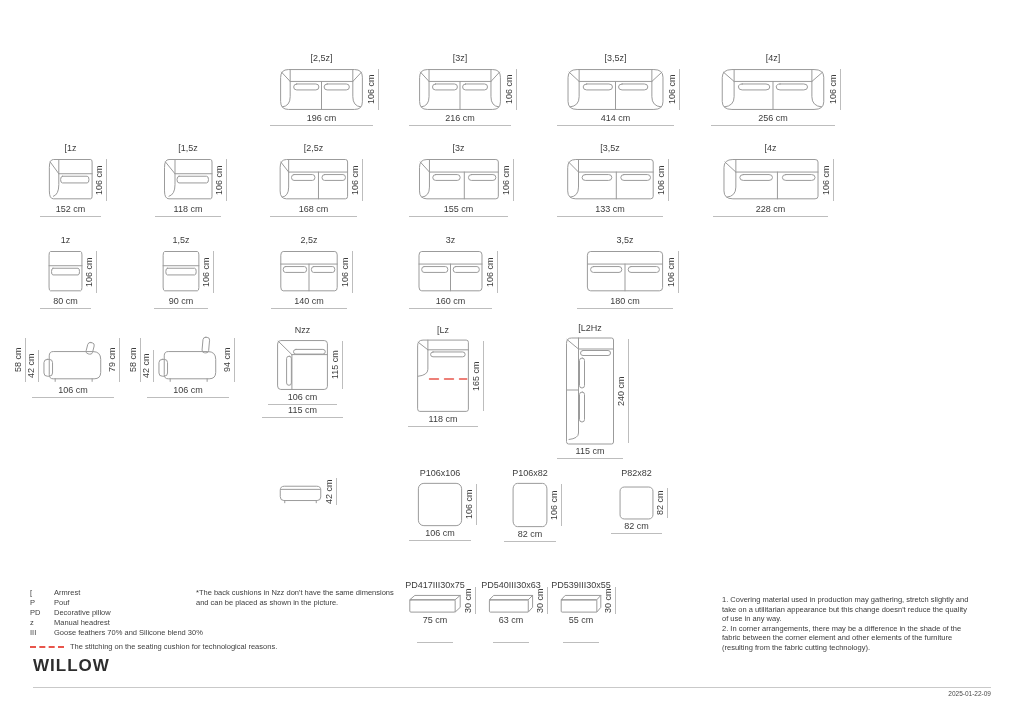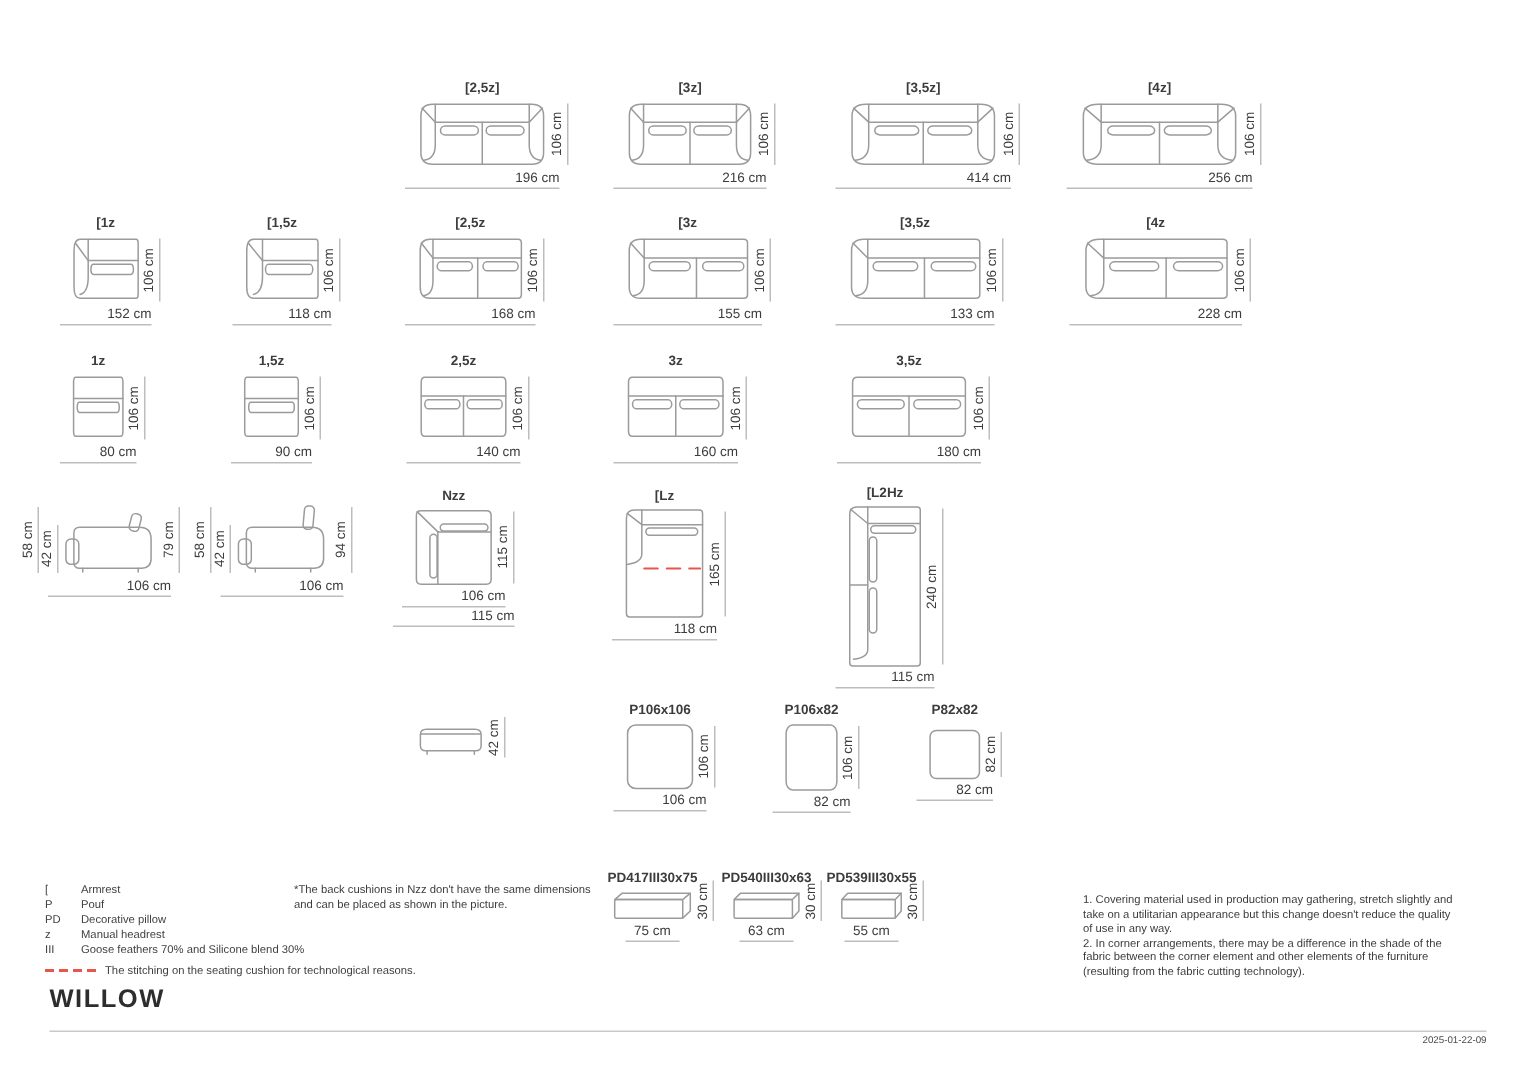--- a/index.html
+++ b/index.html
@@ -1,28 +1,28 @@
 <!DOCTYPE html>
 <html><head>
 <meta charset="utf-8">
 <style>
   html,body{margin:0;padding:0;}
   body{
     width:1024px;height:724px;position:relative;background:#ffffff;
     font-family:"Liberation Sans", sans-serif;color:#3f3f3f;overflow:hidden;
   }
   .mod{position:absolute;display:flex;flex-direction:column;align-items:center;}
-  .m-title{font-size:9px;line-height:11px;margin-bottom:3px;white-space:nowrap;color:#3c3c3c;font-weight:bold;}
+  .m-title{font-size:9px;line-height:11px;margin-bottom:3px;white-space:nowrap;color:#3c3c3c;}
   .m-draw{position:relative;}
   .m-draw svg{display:block;}
   .m-w{
-    align-self:stretch;margin:1px -8px 0;text-align:right;font-size:9px;line-height:11px;
+    align-self:stretch;margin:1px -8px 0;text-align:center;font-size:9px;line-height:11px;
     border-bottom:1px solid #bdbdbd;padding-bottom:1px;white-space:nowrap;color:#3c3c3c;
   }
-  .m-w.narrow{align-self:center;margin:1px 0 0;padding:0 6px 1px;}
+  .m-w.narrow{align-self:center;margin:1px 0 0;padding:0 6px 16px;}
   .m-w.wide2{margin:0 -14px;}
   .vwrap{position:absolute;display:flex;align-items:stretch;}
   .vwrap.vright{right:-14px;top:2px;bottom:2px;}
   .vtext{
     writing-mode:vertical-rl;transform:rotate(180deg);font-size:9px;line-height:11px;
     text-align:center;white-space:nowrap;color:#3c3c3c;
   }
   .vline{width:1px;background:#bdbdbd;margin-left:1px;}
   
   .legend{position:absolute;left:30px;top:588px;font-size:7.5px;line-height:10px;}
@@ -344,21 +344,21 @@
     <svg width="67" height="46" viewBox="0 0 100 55" preserveAspectRatio="none">
         <use href="#sofaN2"></use>
       </svg>
     <div class="vwrap vright">
         <div class="vtext">106 cm</div>
         <div class="vline"></div>
       </div>
   </div>
   <div class="m-w">160 cm</div>
 </div>
-<div class="mod" style="left:566px;top:235px;width:80px">
+<div class="mod" style="left:585px;top:235px;width:80px">
   <div class="m-title">3,5z</div>
   <div class="m-draw">
     <svg width="80" height="46" viewBox="0 0 100 55" preserveAspectRatio="none">
         <use href="#sofaN2"></use>
       </svg>
     <div class="vwrap vright">
         <div class="vtext">106 cm</div>
         <div class="vline"></div>
       </div>
   </div>
@@ -467,21 +467,21 @@
     <svg width="46" height="45" viewBox="0 0 100 100" preserveAspectRatio="none">
         <use href="#pouftop"></use>
       </svg>
     <div class="vwrap vright">
         <div class="vtext">106 cm</div>
         <div class="vline"></div>
       </div>
   </div>
   <div class="m-w">106 cm</div>
 </div>
-<div class="mod" style="left:523px;top:468px;width:36px">
+<div class="mod" style="left:512px;top:468px;width:36px">
   <div class="m-title">P106x82</div>
   <div class="m-draw">
     <svg width="36" height="46" viewBox="0 0 100 100" preserveAspectRatio="none">
         <use href="#pouftop"></use>
       </svg>
     <div class="vwrap vright">
         <div class="vtext">106 cm</div>
         <div class="vline"></div>
       </div>
   </div>

